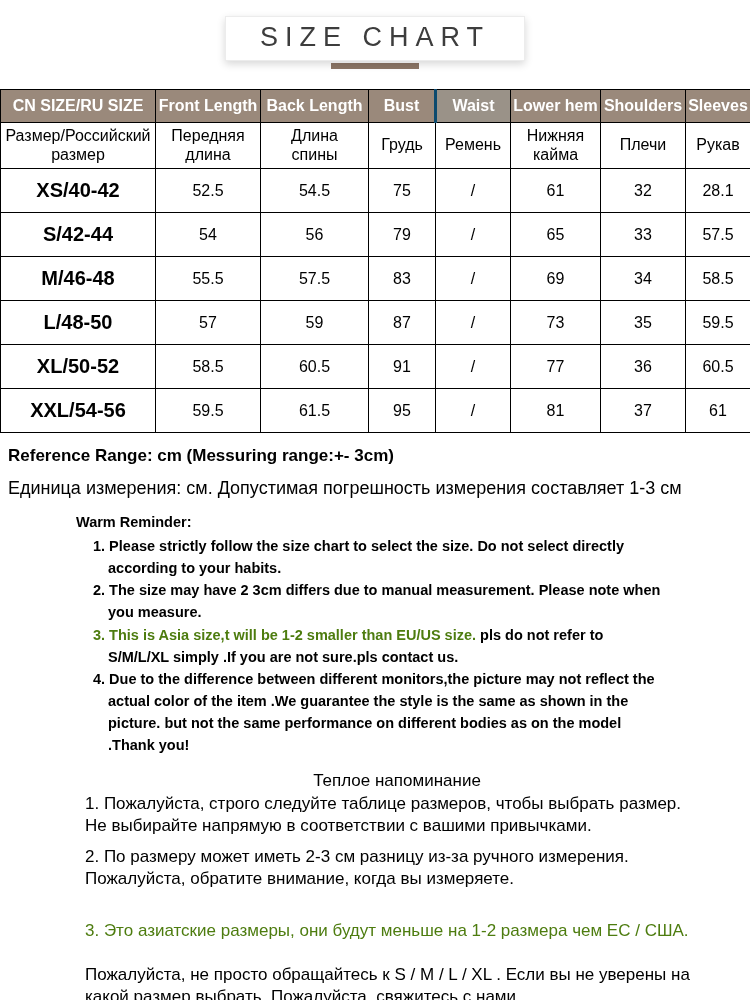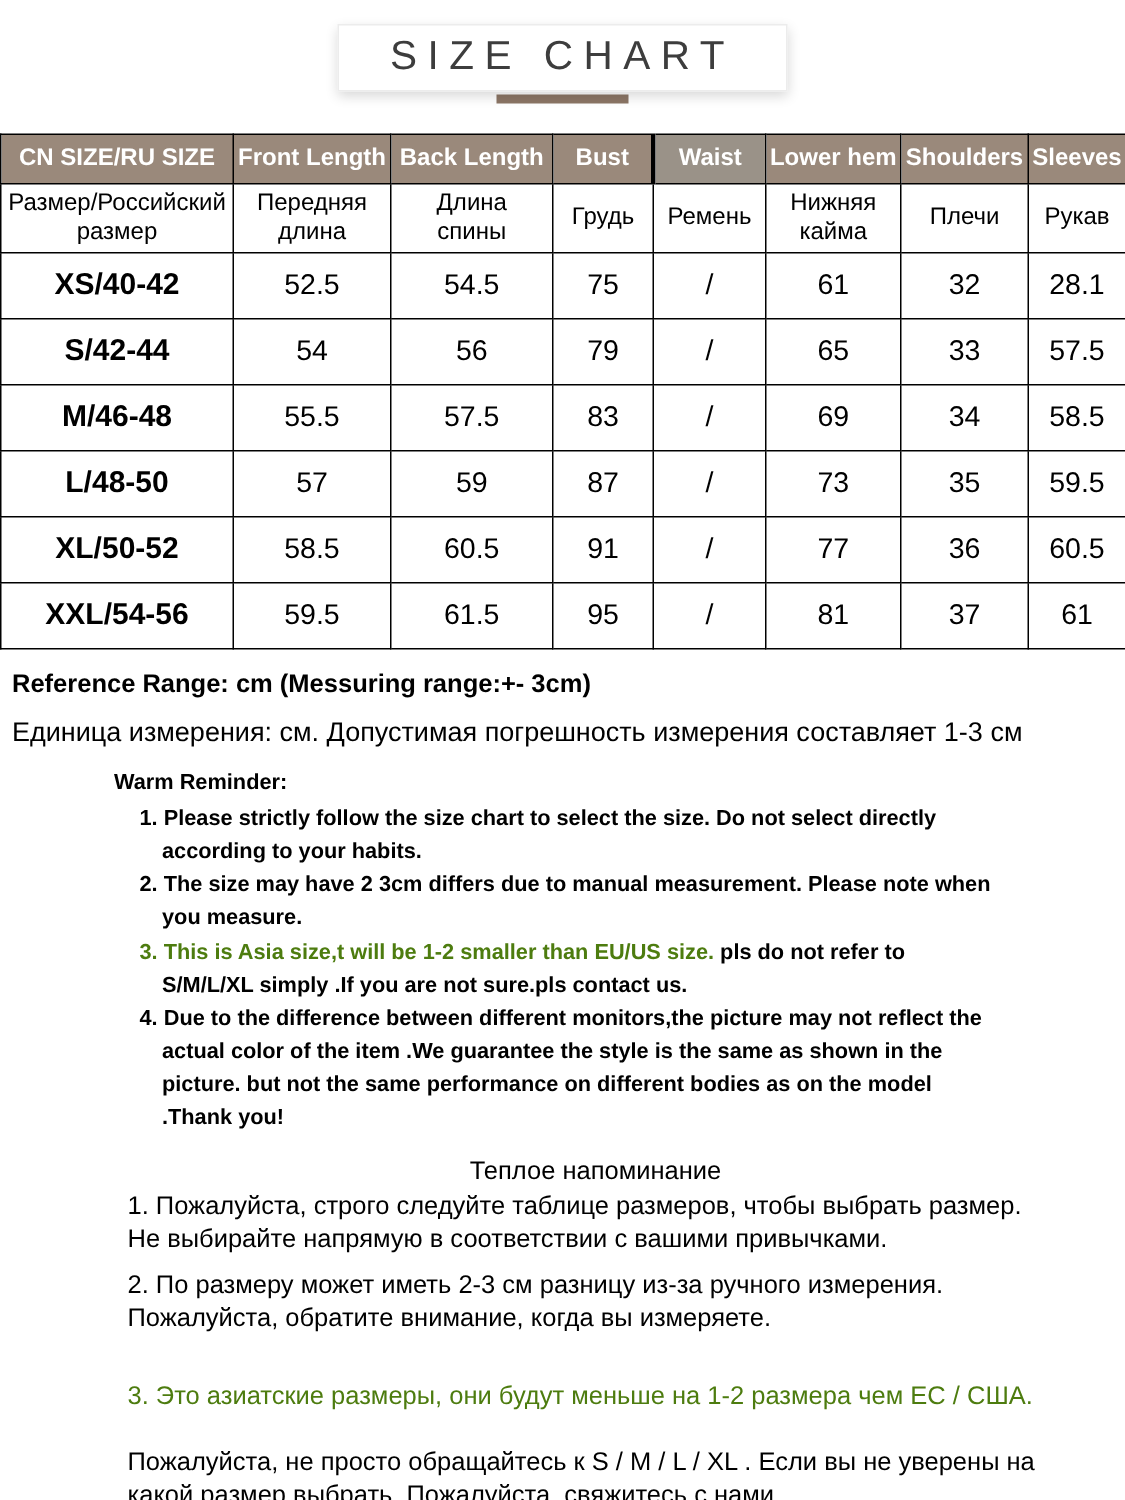--- a/index.html
+++ b/index.html
@@ -50,37 +50,37 @@
   }
   th.hen {
     background: #9a897b;
     color: #fff;
     font-weight: bold;
     font-size: 16px;
     height: 33px;
   }
   th.hen.waist-h {
     background: #9a9288;
-    border-left: 3px solid #000000;
+    border-left: 3px solid #0c4a6e;
   }
   th.hru {
     background: #fff;
     color: #000;
     font-weight: 400;
     font-size: 16px;
     height: 46px;
     line-height: 1.15;
     white-space: pre-line;
   }
   td.size-cell {
     font-weight: bold;
     font-size: 20px;
     height: 44px;
   }
-  td.val { font-size: 19px; }
+  td.val { font-size: 16px; }
 
   
   .ref-en { margin: 13px 0 0 8px; font-weight: bold; font-size: 17px; }
   .ref-ru { margin: 12px 0 0 8px; font-size: 18px; }
 
   
   .rem-en {
     margin: 13px 0 0 76px;
     width: 592px;
     font-weight: bold;

